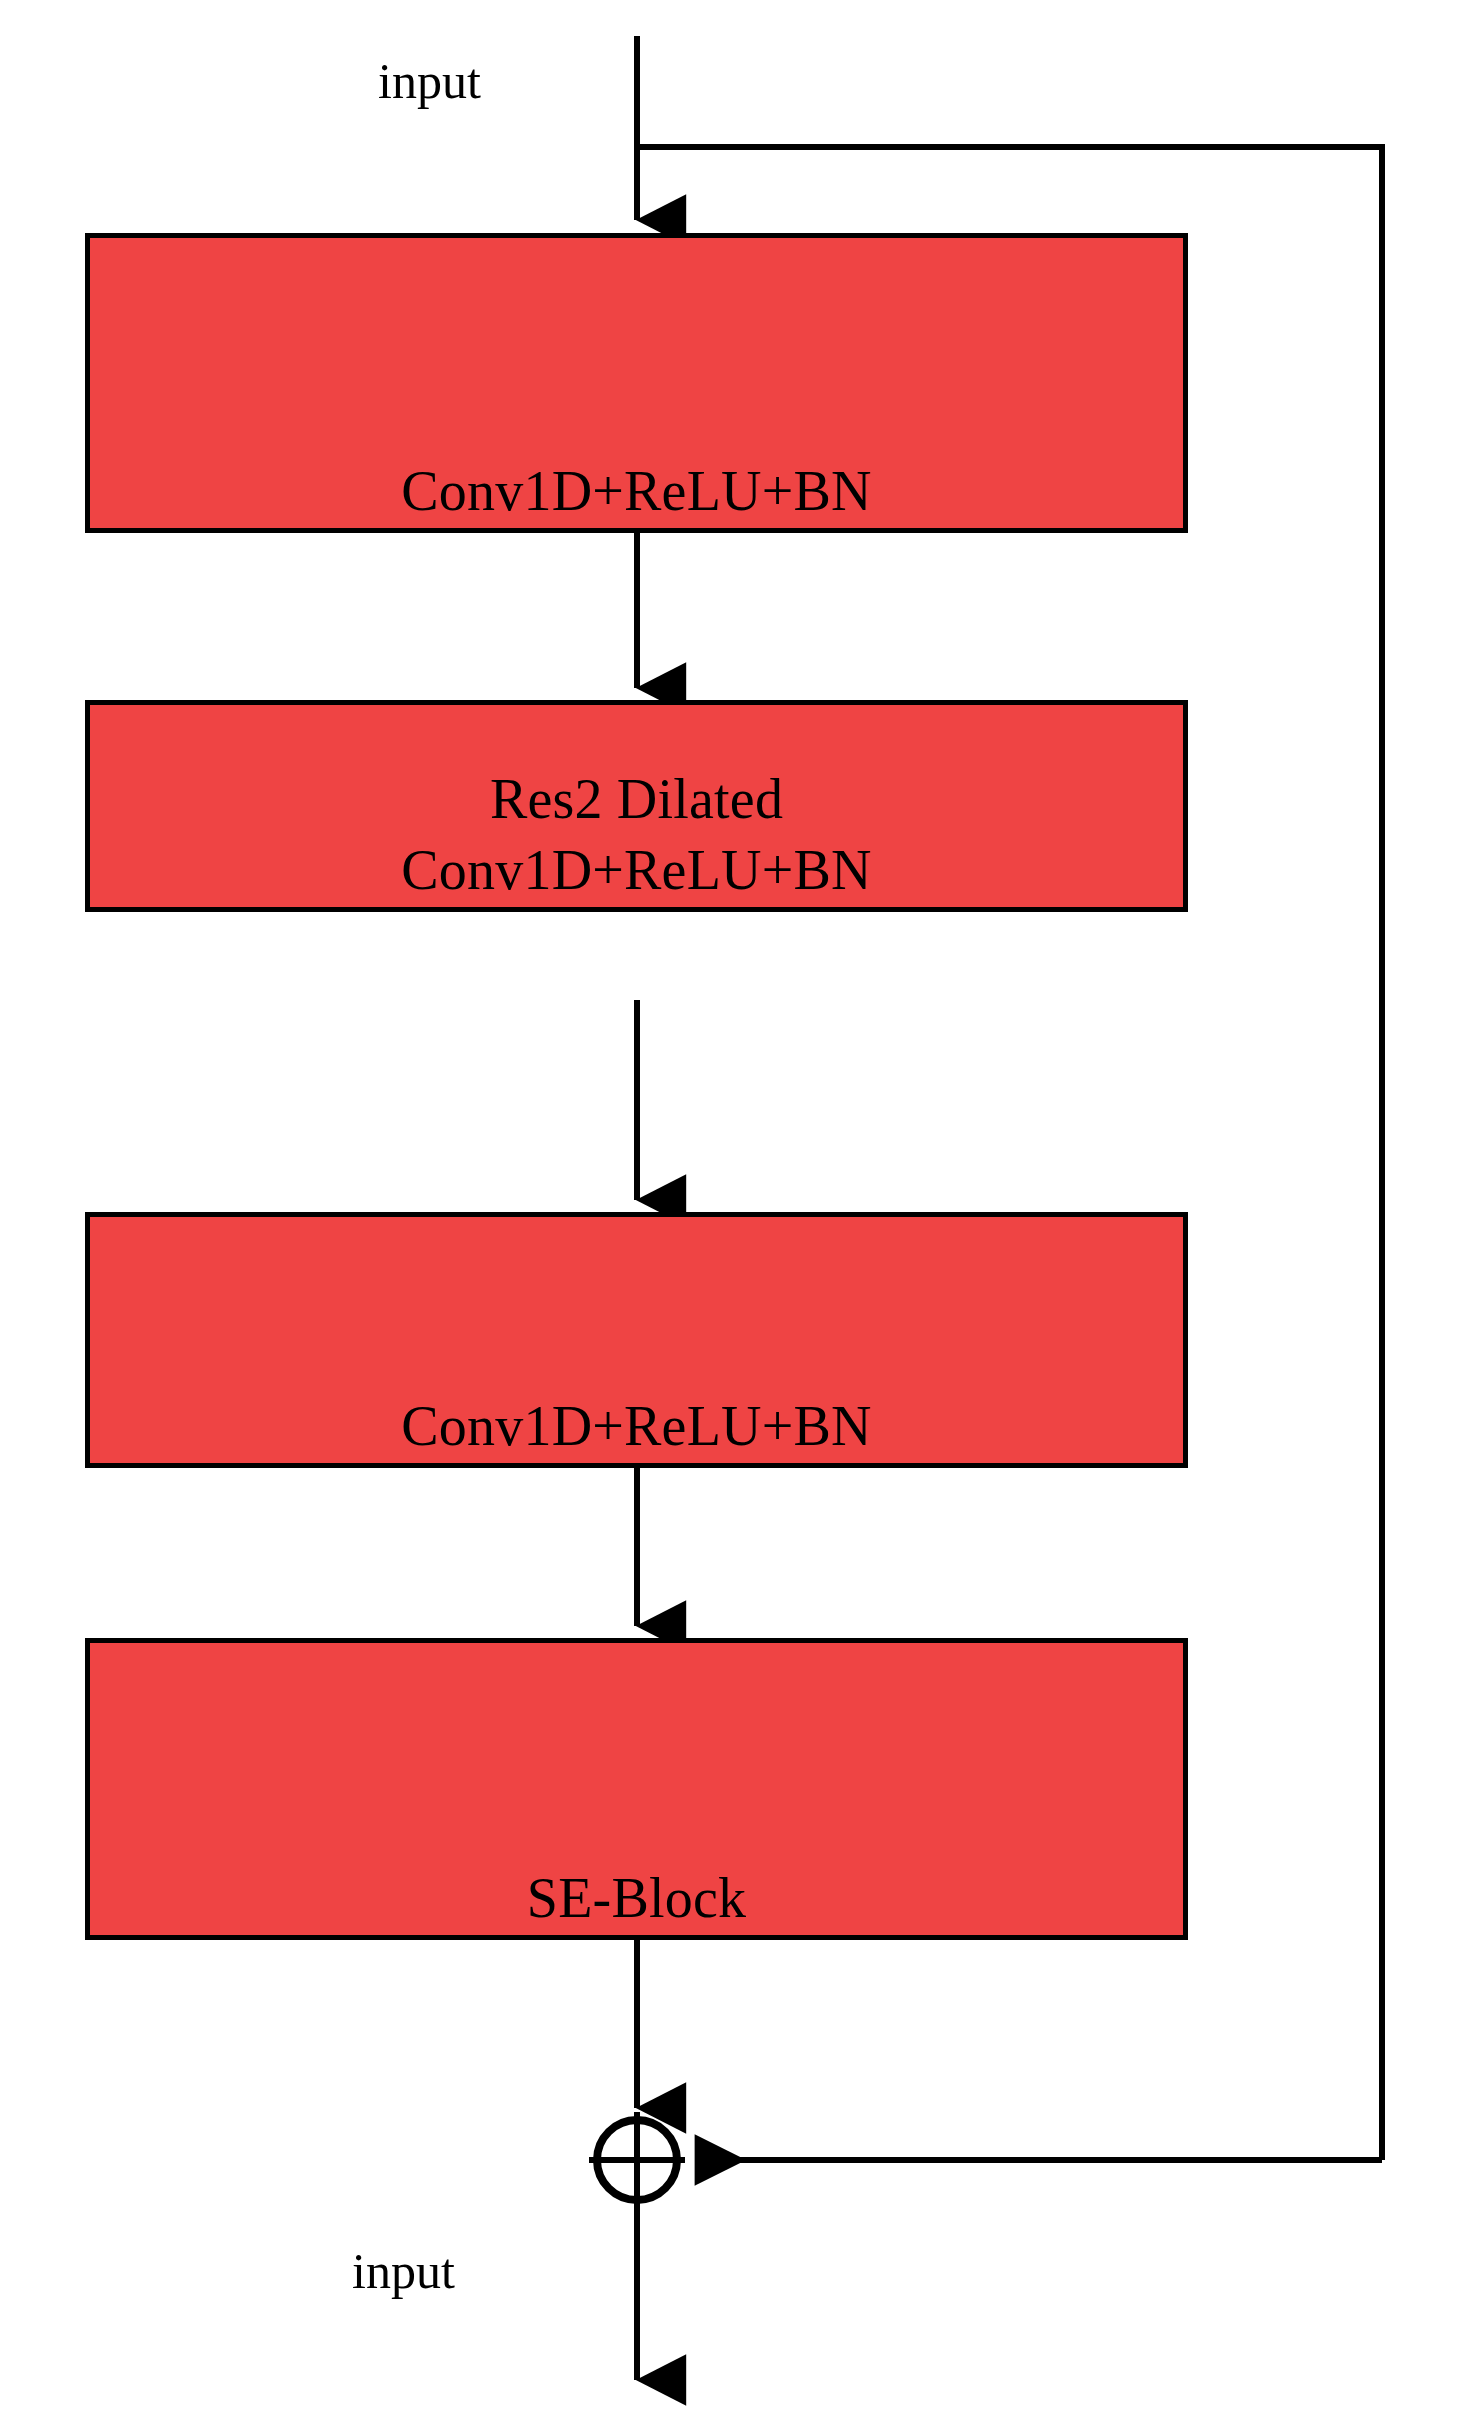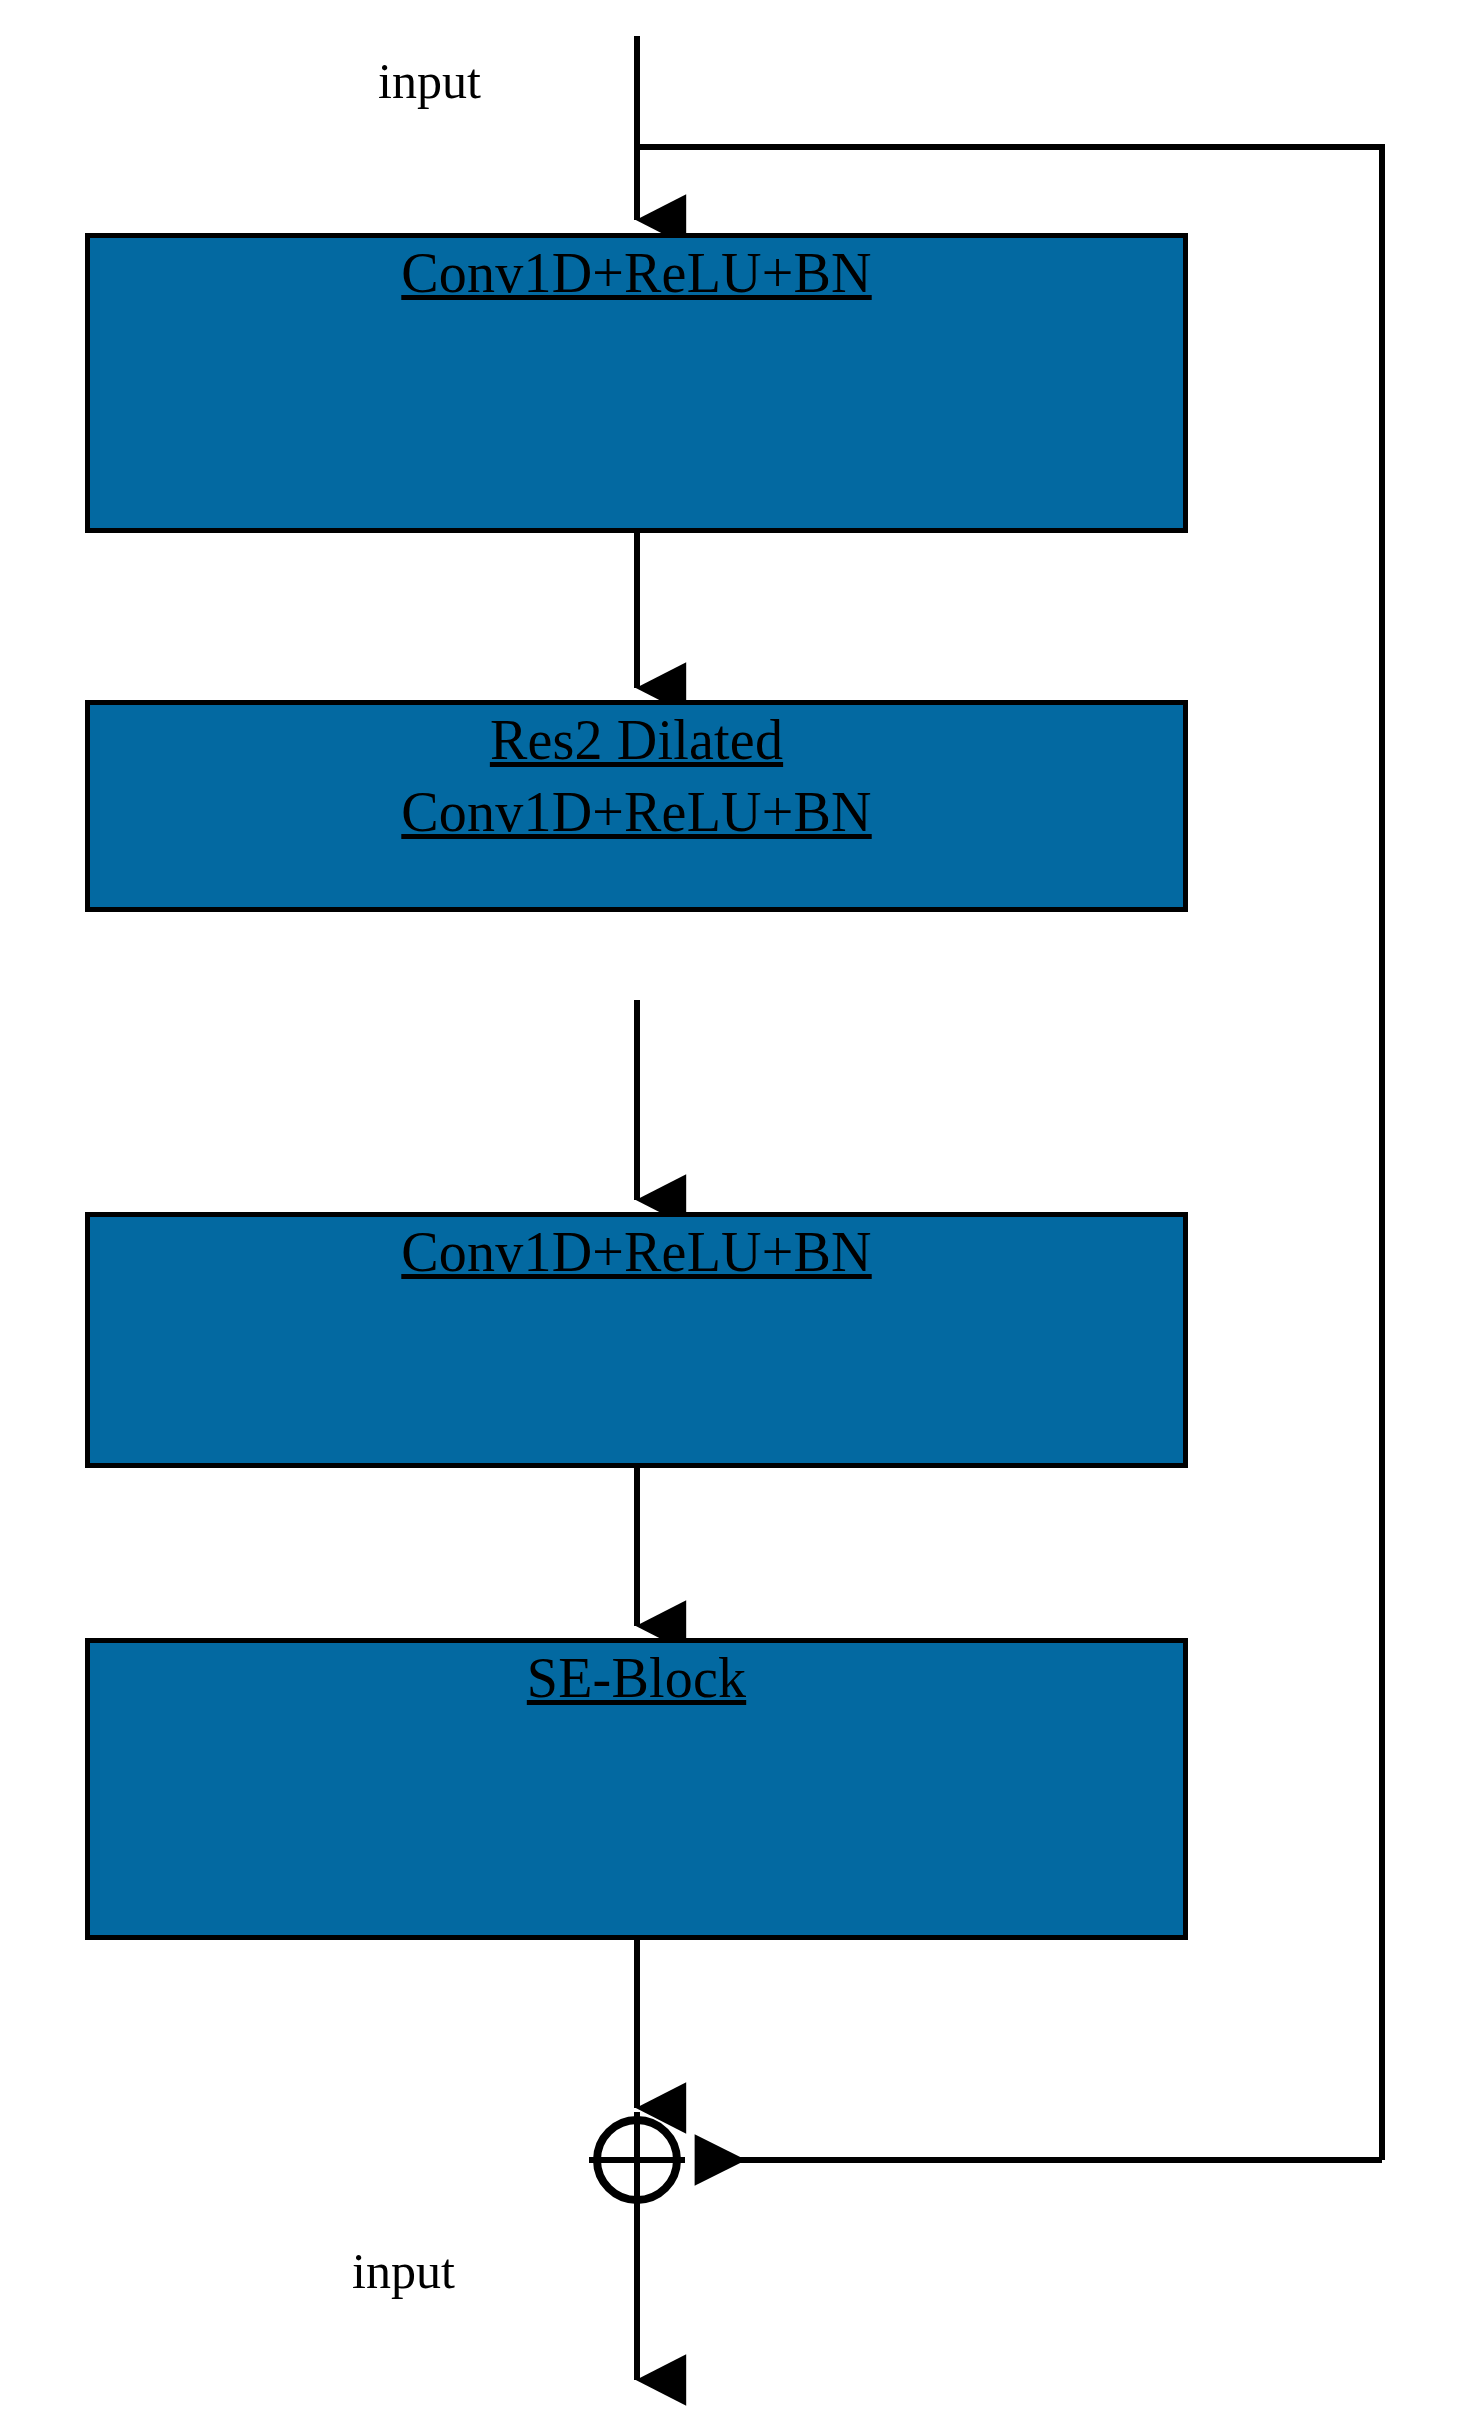--- a/index.html
+++ b/index.html
@@ -20,27 +20,26 @@
   #diagram-svg {
     position: absolute;
     left: 0;
     top: 0;
     width: 1461px;
     height: 2413px;
   }
   .node-box {
     position: absolute;
     box-sizing: border-box;
-    background: #0369a1;
+    background: #ef4444;
     border: 5px solid #000000;
     display: flex;
     flex-direction: column;
     align-items: center;
-    justify-content: flex-start;
-    text-decoration: underline;
+    justify-content: flex-end;
   }
   .node-label {
     font-family: "Liberation Serif", "DejaVu Serif", serif;
     font-size: 56px;
     line-height: 1.28;
     color: #000000;
     text-align: center;
     white-space: nowrap;
     letter-spacing: 0.2px;
   }

